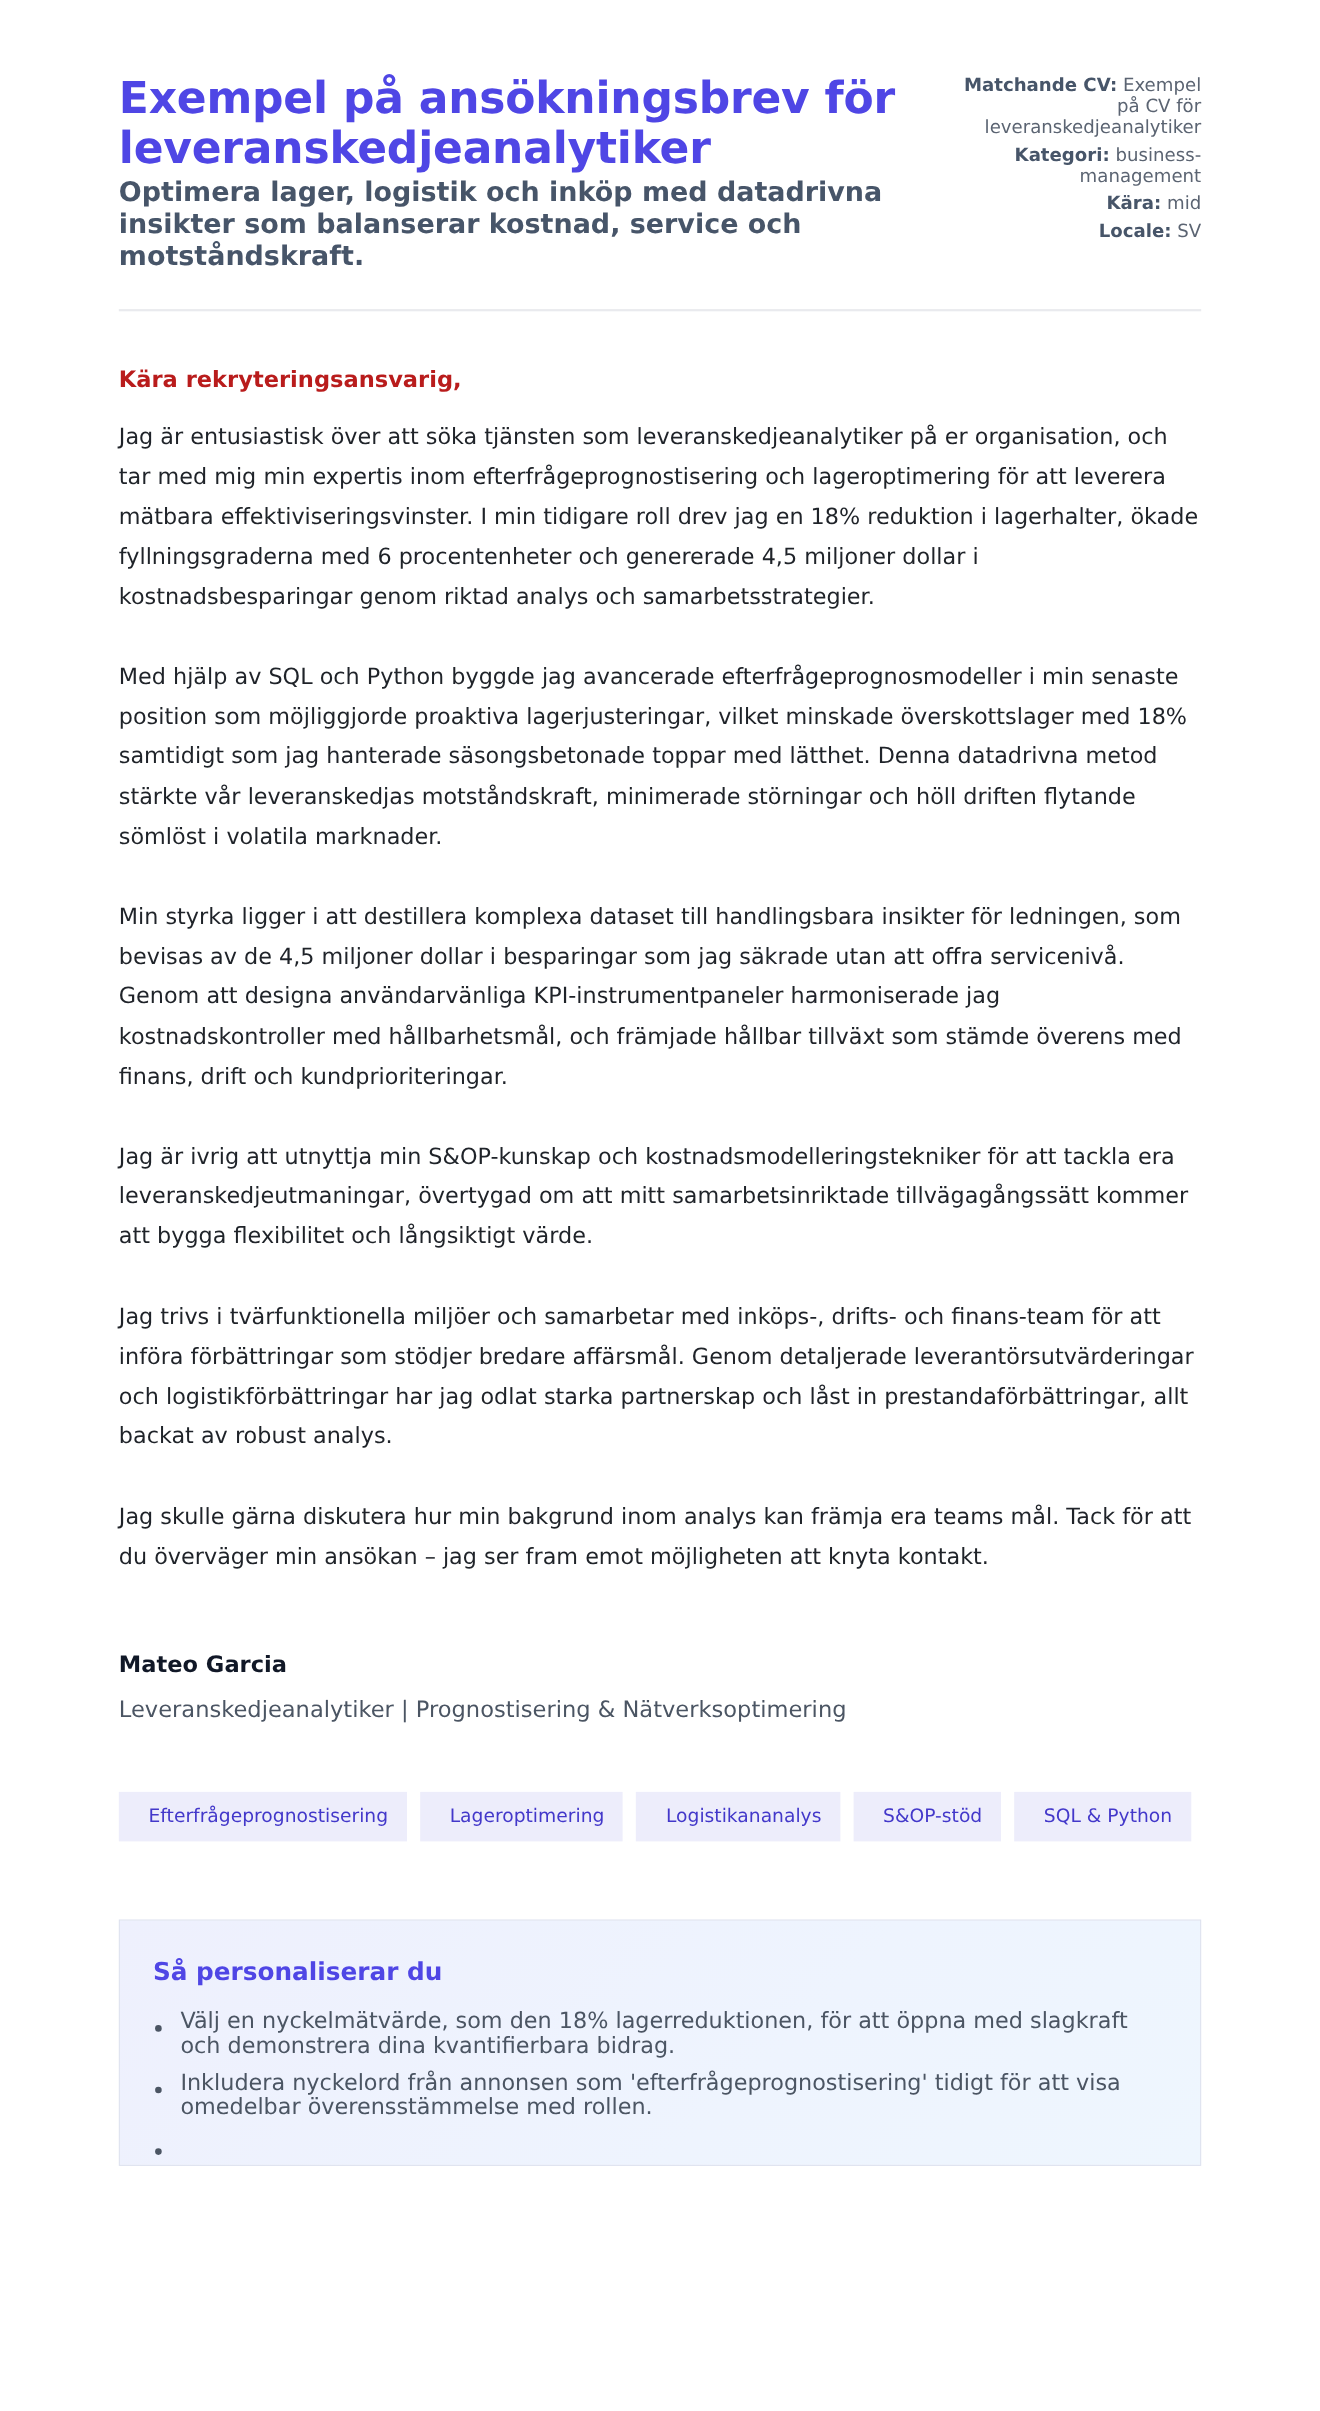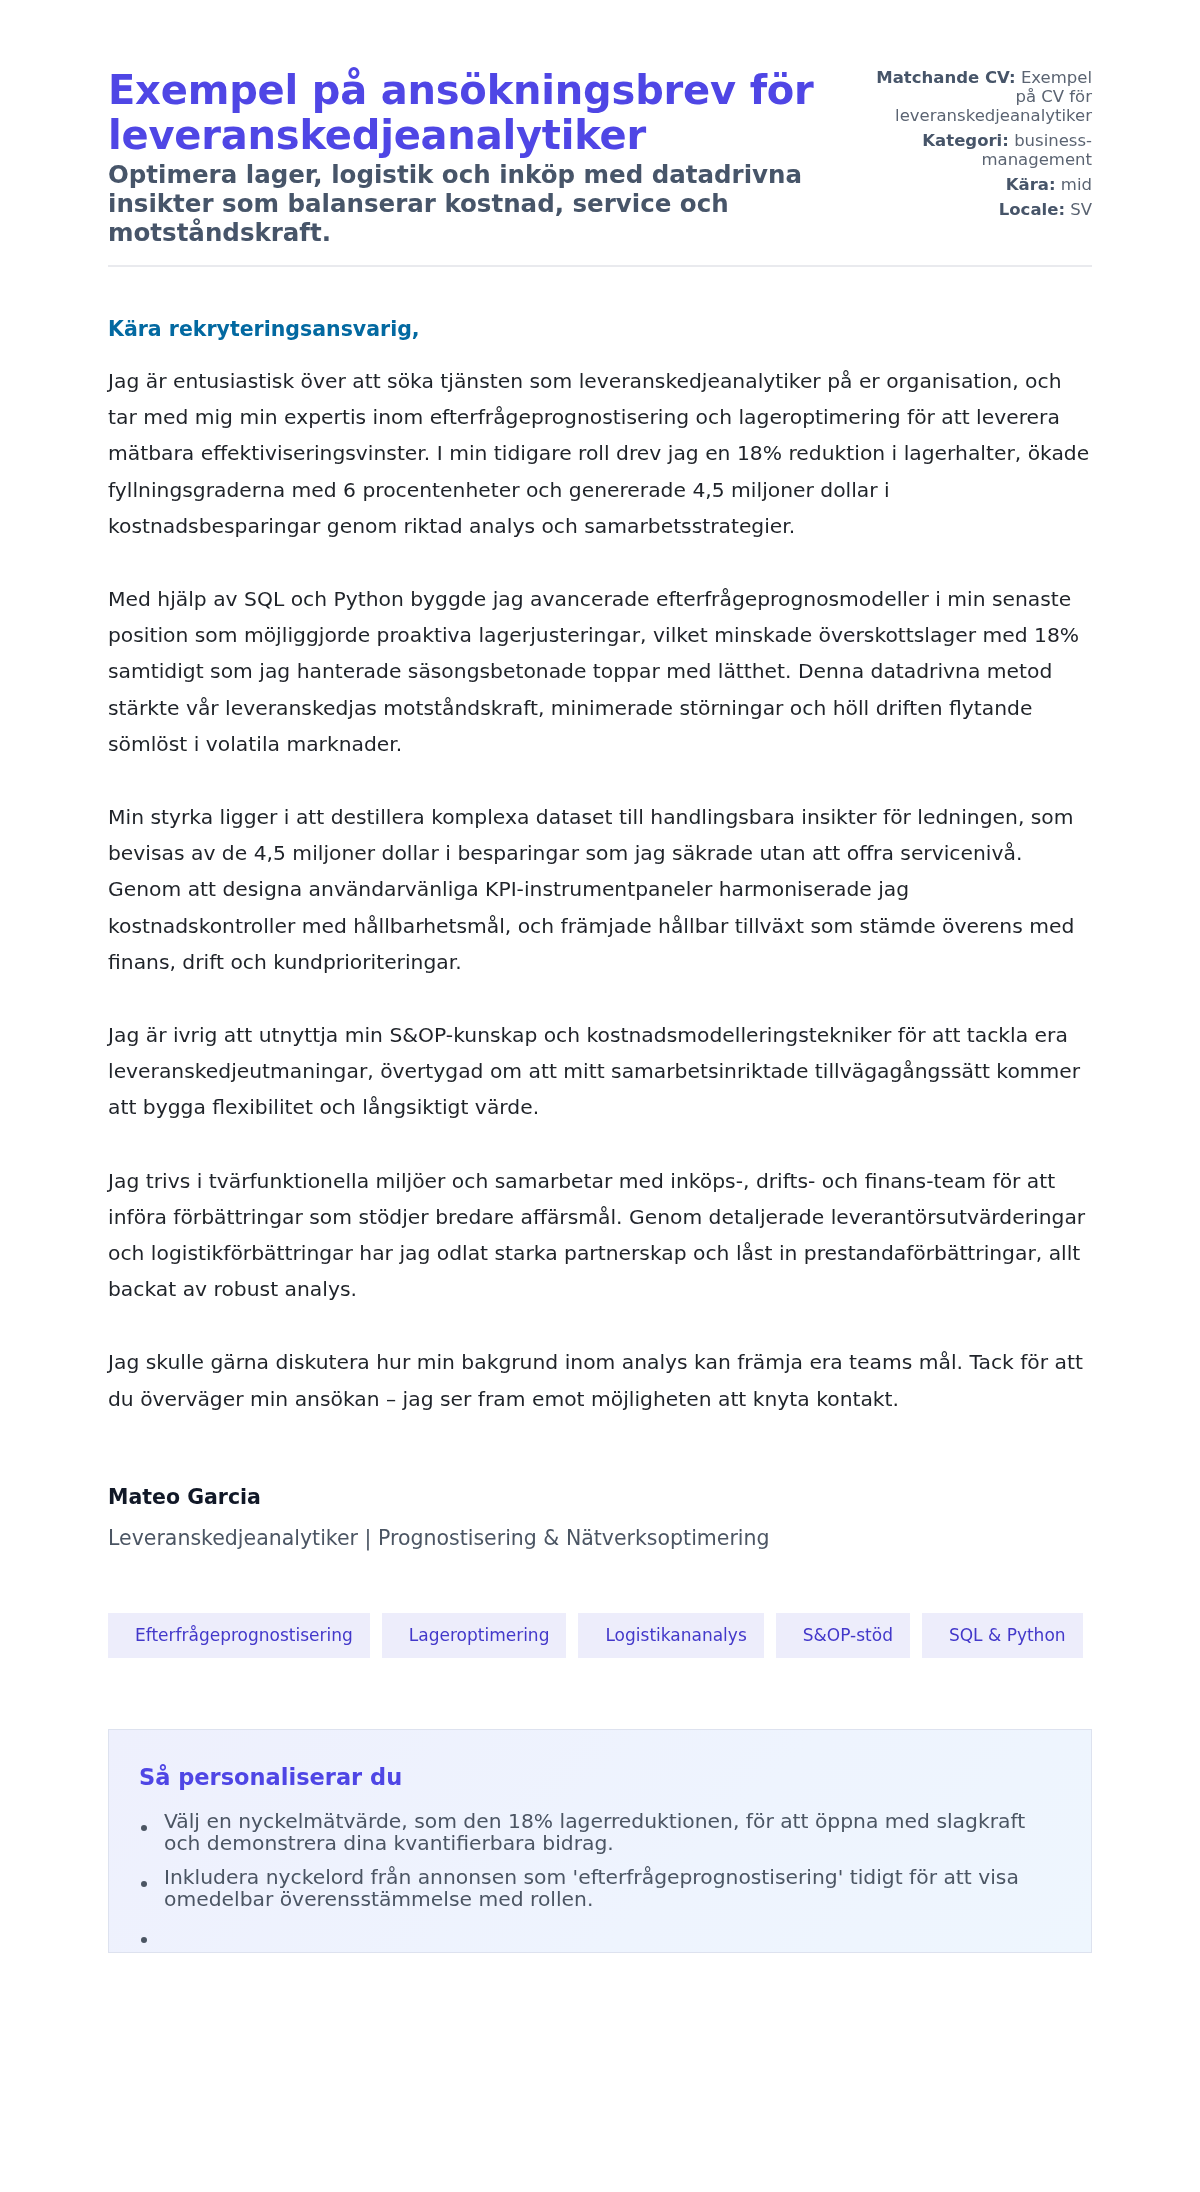--- a/index.html
+++ b/index.html
@@ -10,21 +10,21 @@
       color: #1f2937;
     }
     .page {
       width: 1200px;
       padding: 68px 108px 66px 108px;
     }
     .header {
       display: flex;
       justify-content: space-between;
       align-items: flex-start;
-      padding-bottom: 18px;
+      padding-bottom: 34px;
       border-bottom: 2px solid #e9eaee;
     }
     .header-left { width: 760px; }
     .title {
       font-size: 40px;
       font-weight: bold;
       color: #4f46e5;
       line-height: 45px;
       letter-spacing: -0.2px;
     }
@@ -43,21 +43,21 @@
       line-height: 19px;
       padding-top: 0px;
     }
     .meta-row { margin-bottom: 6px; }
     .meta-label { font-weight: bold; color: #475569; }
 
     .salutation {
       margin-top: 48px;
       font-size: 20.5px;
       font-weight: bold;
-      color: #0369a1;
+      color: #b91c1c;
       line-height: 28px;
     }
     .body-text { margin-top: 20px; }
     .para {
       font-size: 20.3px;
       line-height: 36.2px;
       color: #1f2329;
       margin-bottom: 37px;
     }
     .para:last-child { margin-bottom: 0; }

